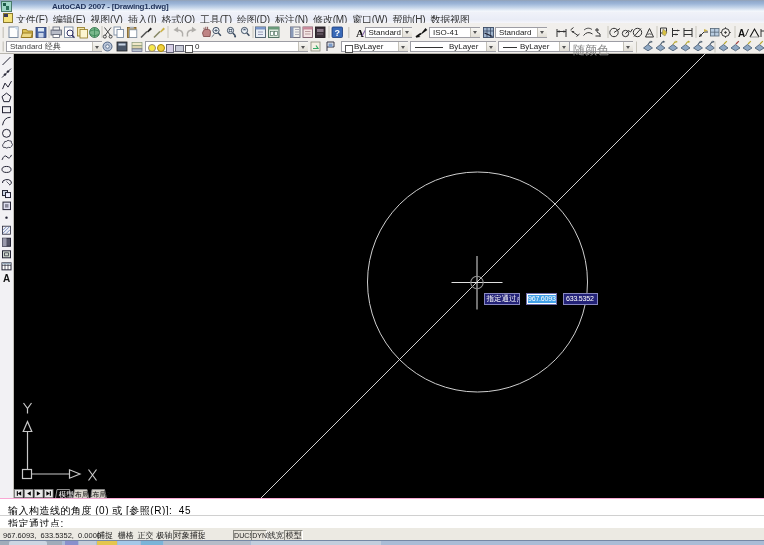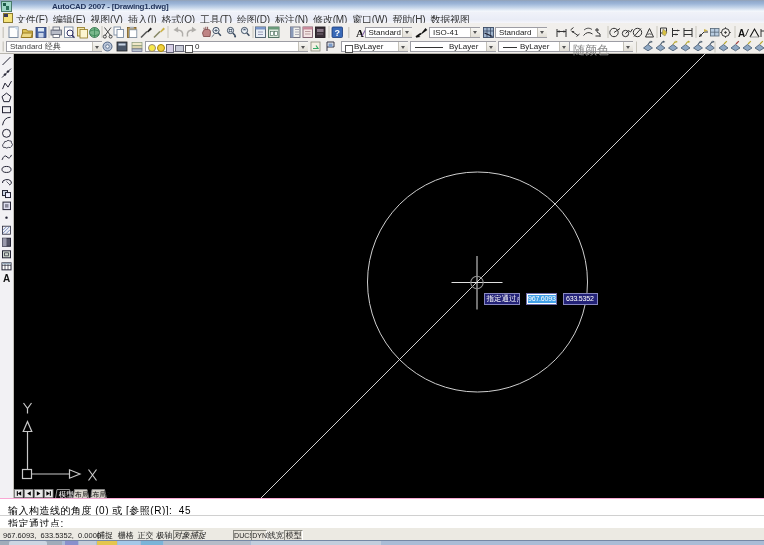--- a/index.html
+++ b/index.html
@@ -505,21 +505,21 @@
 <div class="abs" style="left:115.6px;top:1.5px;width:18.5px;height:9.5px;background:transparent;border:1px solid transparent;">
       <div class="abs" style="left:0;top:0;width:18.5px;text-align:center;font-size:8px;line-height:9.5px;color:#222;letter-spacing:0px;white-space:nowrap;">栅格</div>
     </div>
 <div class="abs" style="left:135.2px;top:1.5px;width:18.5px;height:9.5px;background:transparent;border:1px solid transparent;font-family:Liberation Serif, serif;">
       <div class="abs" style="left:0;top:0;width:18.5px;text-align:center;font-size:8px;line-height:9.5px;color:#222;letter-spacing:0px;white-space:nowrap;">正交</div>
     </div>
 <div class="abs" style="left:154.7px;top:1.5px;width:17px;height:9.5px;background:transparent;border:1px solid transparent;">
       <div class="abs" style="left:0;top:0;width:17px;text-align:center;font-size:8px;line-height:9.5px;color:#222;letter-spacing:0px;white-space:nowrap;">极轴</div>
     </div>
 <div class="abs" style="left:172.8px;top:1.5px;width:29px;height:9.5px;background:#e6e3da;border-top:1px solid #8a8a82;border-left:1px solid #8a8a82;border-bottom:1px solid #fff;border-right:1px solid #fff;">
-      <div class="abs" style="left:0;top:0;width:29px;font-size:8px;line-height:9.5px;color:#222;letter-spacing:0px;white-space:nowrap;font-style:italic;">对象捕捉</div>
+      <div class="abs" style="left:0;top:0;width:29px;font-size:8px;line-height:9.5px;color:#222;letter-spacing:0px;white-space:nowrap;">对象捕捉</div>
     </div>
 <div class="abs" style="left:202.9px;top:1.5px;width:29px;height:9.5px;background:#e6e3da;border-top:1px solid #8a8a82;border-left:1px solid #8a8a82;border-bottom:1px solid #fff;border-right:1px solid #fff;margin-left:32px;">
       <div class="abs" style="left:0;top:0;width:29px;text-align:center;font-size:8px;line-height:9.5px;color:#222;letter-spacing:0px;white-space:nowrap;">对象追踪</div>
     </div>
 <div class="abs" style="left:233.1px;top:1.5px;width:17px;height:9.5px;background:#e6e3da;border-top:1px solid #8a8a82;border-left:1px solid #8a8a82;border-bottom:1px solid #fff;border-right:1px solid #fff;">
       <div class="abs" style="left:0;top:0;width:17px;text-align:center;font-size:7px;line-height:9.5px;color:#222;letter-spacing:0px;white-space:nowrap;">DUCS</div>
     </div>
 <div class="abs" style="left:251.2px;top:1.5px;width:14px;height:9.5px;background:#e6e3da;border-top:1px solid #8a8a82;border-left:1px solid #8a8a82;border-bottom:1px solid #fff;border-right:1px solid #fff;">
       <div class="abs" style="left:0;top:0;width:14px;text-align:center;font-size:7px;line-height:9.5px;color:#222;letter-spacing:0px;white-space:nowrap;">DYN</div>
     </div>

